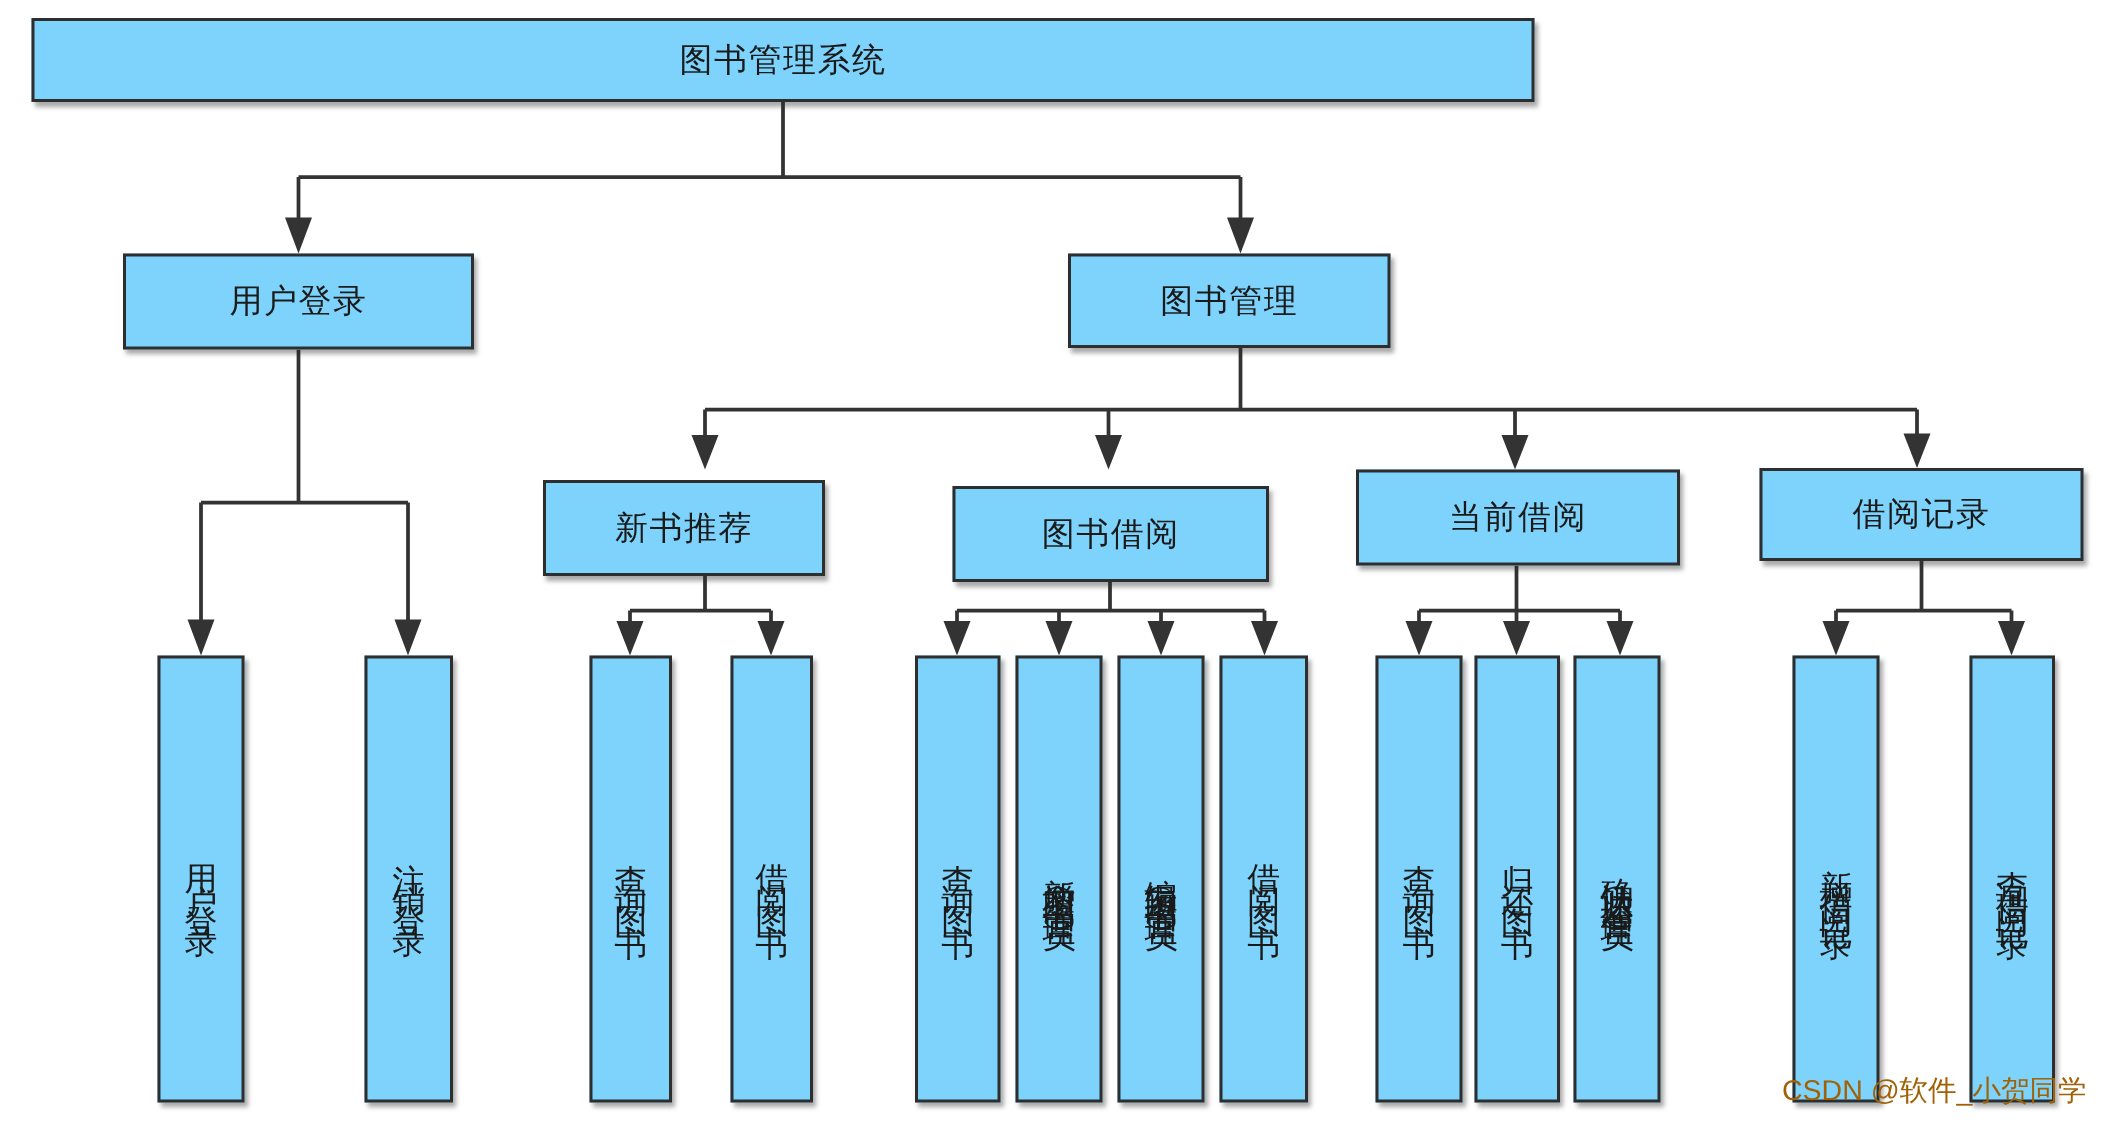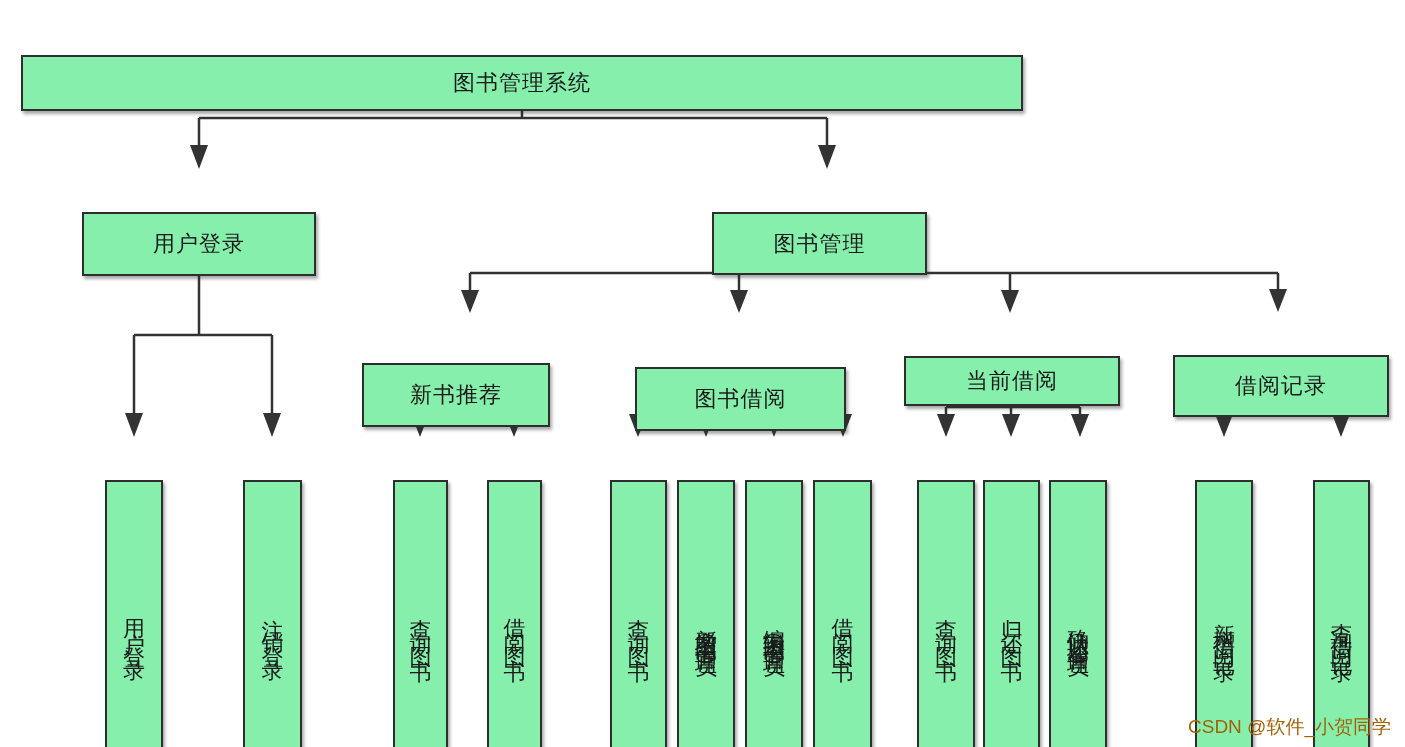--- a/index.html
+++ b/index.html
@@ -16,28 +16,27 @@
     overflow: hidden;
   }
   #wires {
     position: absolute;
     left: 0; top: 0;
     z-index: 0;
   }
   .node {
     position: absolute;
     box-sizing: border-box;
-    background: #86efac;
+    background: #7dd3fc;
     border: 2.5px solid #2e2e2e;
     box-shadow: 2px 3px 3px rgba(40,40,40,0.40);
     display: flex;
     align-items: center;
     justify-content: center;
     z-index: 1;
-    margin-top: 43px;
   }
   .node .hlabel {
     font-size: 22px;
     color: #1a1a1a;
     letter-spacing: 1px;
     white-space: nowrap;
   }
   .leaf .vlabel {
     writing-mode: vertical-rl;
     text-orientation: mixed;
@@ -50,21 +49,21 @@
   .vlabel.t6 { letter-spacing: 8px; }
   .vlabel.t8 { letter-spacing: 4px; }
   
   .n-root   { left: 21px;  top: 12px;  width: 1002px; height: 56px; }
   
   .n-login  { left: 82px;  top: 169px; width: 234px; height: 64px; }
   .n-mgmt   { left: 712px; top: 169px; width: 215px; height: 63px; }
   
   .n-newrec { left: 362px;  top: 320px; width: 188px; height: 64px; font-family: Liberation Serif, serif; }
   .n-borrow { left: 635px;  top: 324px; width: 211px; height: 64px; }
-  .n-cur    { left: 904px;  top: 313px; width: 216px; height: 50px; }
+  .n-cur    { left: 904px;  top: 313px; width: 216px; height: 64px; }
   .n-rec    { left: 1173px; top: 312px; width: 216px; height: 62px; }
   
   .leaf { top: 437px; height: 298px; }
   .l1  { left: 105px;  width: 58px; }
   .l2  { left: 243px;  width: 59px; }
   .l3  { left: 393px;  width: 55px; }
   .l4  { left: 487px;  width: 55px; }
   .l5  { left: 610px;  width: 57px; }
   .l6  { left: 677px;  width: 58px; }
   .l7  { left: 745px;  width: 58px; }

